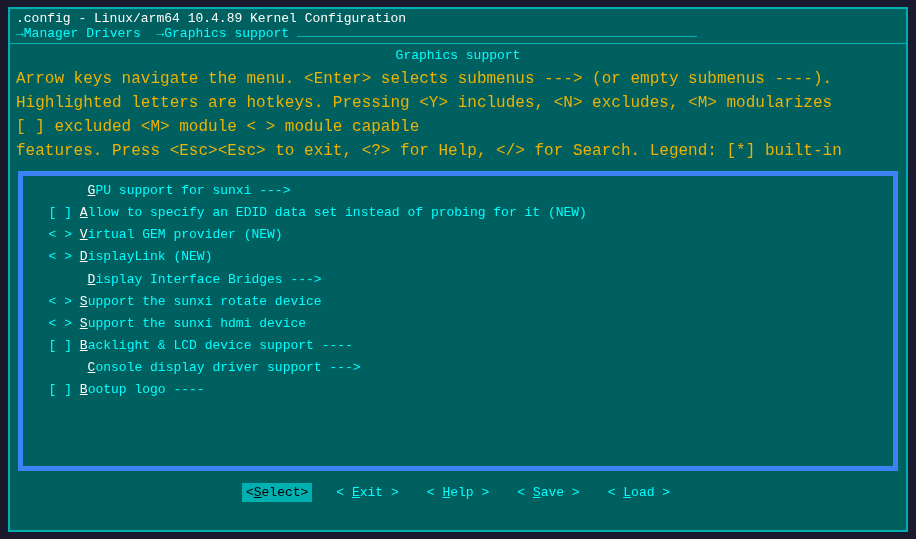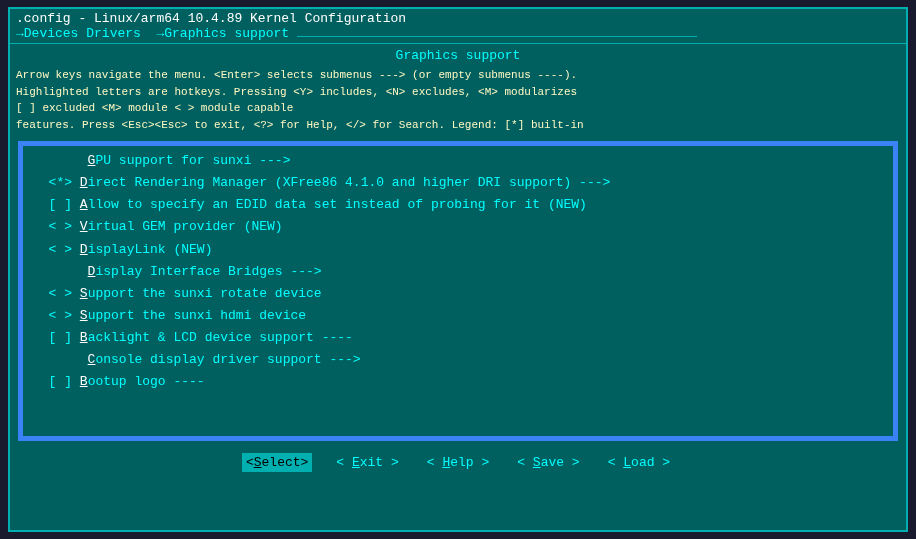--- a/index.html
+++ b/index.html
@@ -38,24 +38,24 @@
     .content-area {
       padding: 4px 6px;
     }
     .dialog-title {
       text-align: center;
       color: #00ffff;
       margin-bottom: 4px;
       font-size: 13px;
     }
     .help-text {
-      color: #fef9c3;
+      color: #eab308;
       line-height: 1.5;
       margin-bottom: 8px;
-      font-size: 11px;
+      font-size: 16px;
     }
     .menu-box {
       border: 5px solid #3b82f6;
       margin: 4px 2px;
       padding: 4px 2px;
       height: 300px;
       overflow: hidden;
       background-color: #005f5f;
     }
     .menu-item {
@@ -91,41 +91,38 @@
       color: #000000;
     }
   </style>
 </head>
 <body>
 
 <div class="terminal">
   <div class="title-bar">
     <span>.config - Linux/arm64 10.4.89 Kernel Configuration</span>
     <br>
-    <span class="arrow">→</span><span class="breadcrumb">Devices Drivers</span>
+    <span class="arrow">→</span><span class="breadcrumb">Manager Drivers</span>
     &nbsp;<span class="arrow">→</span><span class="breadcrumb">Graphics support</span>
     <span style="border-bottom: 1px solid #00afaf; display:inline-block; width:400px;"></span>
   </div>
 
   <div class="content-area">
     <div class="dialog-title">Graphics support</div>
 
     <div class="help-text">
       <div>Arrow keys navigate the menu.  &lt;Enter&gt; selects submenus ---&gt; (or empty submenus ----).</div>
       <div>Highlighted letters are hotkeys.  Pressing &lt;Y&gt; includes, &lt;N&gt; excludes, &lt;M&gt; modularizes</div>
       <div>[ ] excluded  &lt;M&gt; module  &lt; &gt; module capable</div>
       <div>features.  Press &lt;Esc&gt;&lt;Esc&gt; to exit, &lt;?&gt; for Help, &lt;/&gt; for Search.  Legend: [*] built-in</div>
     </div>
 
     <div class="menu-box">
       <div class="menu-item">
         &nbsp;&nbsp;&nbsp;&nbsp;&nbsp;&nbsp;&nbsp;<span style="text-decoration:underline;color:#ffffff;">G</span>PU support for sunxi  ---&gt;
-      </div>
-      <div class="menu-item">
-        &nbsp;&nbsp;&lt;*&gt; <span style="text-decoration:underline;color:#ffffff;">D</span>irect Rendering Manager (XFree86 4.1.0 and higher DRI support)  ---&gt;
       </div>
       <div class="menu-item">
         &nbsp;&nbsp;[ ] <span style="text-decoration:underline;color:#ffffff;">A</span>llow to specify an EDID data set instead of probing for it (NEW)
       </div>
       <div class="menu-item">
         &nbsp;&nbsp;&lt; &gt; <span style="text-decoration:underline;color:#ffffff;">V</span>irtual GEM provider (NEW)
       </div>
       <div class="menu-item">
         &nbsp;&nbsp;&lt; &gt; <span style="text-decoration:underline;color:#ffffff;">D</span>isplayLink (NEW)
       </div>

